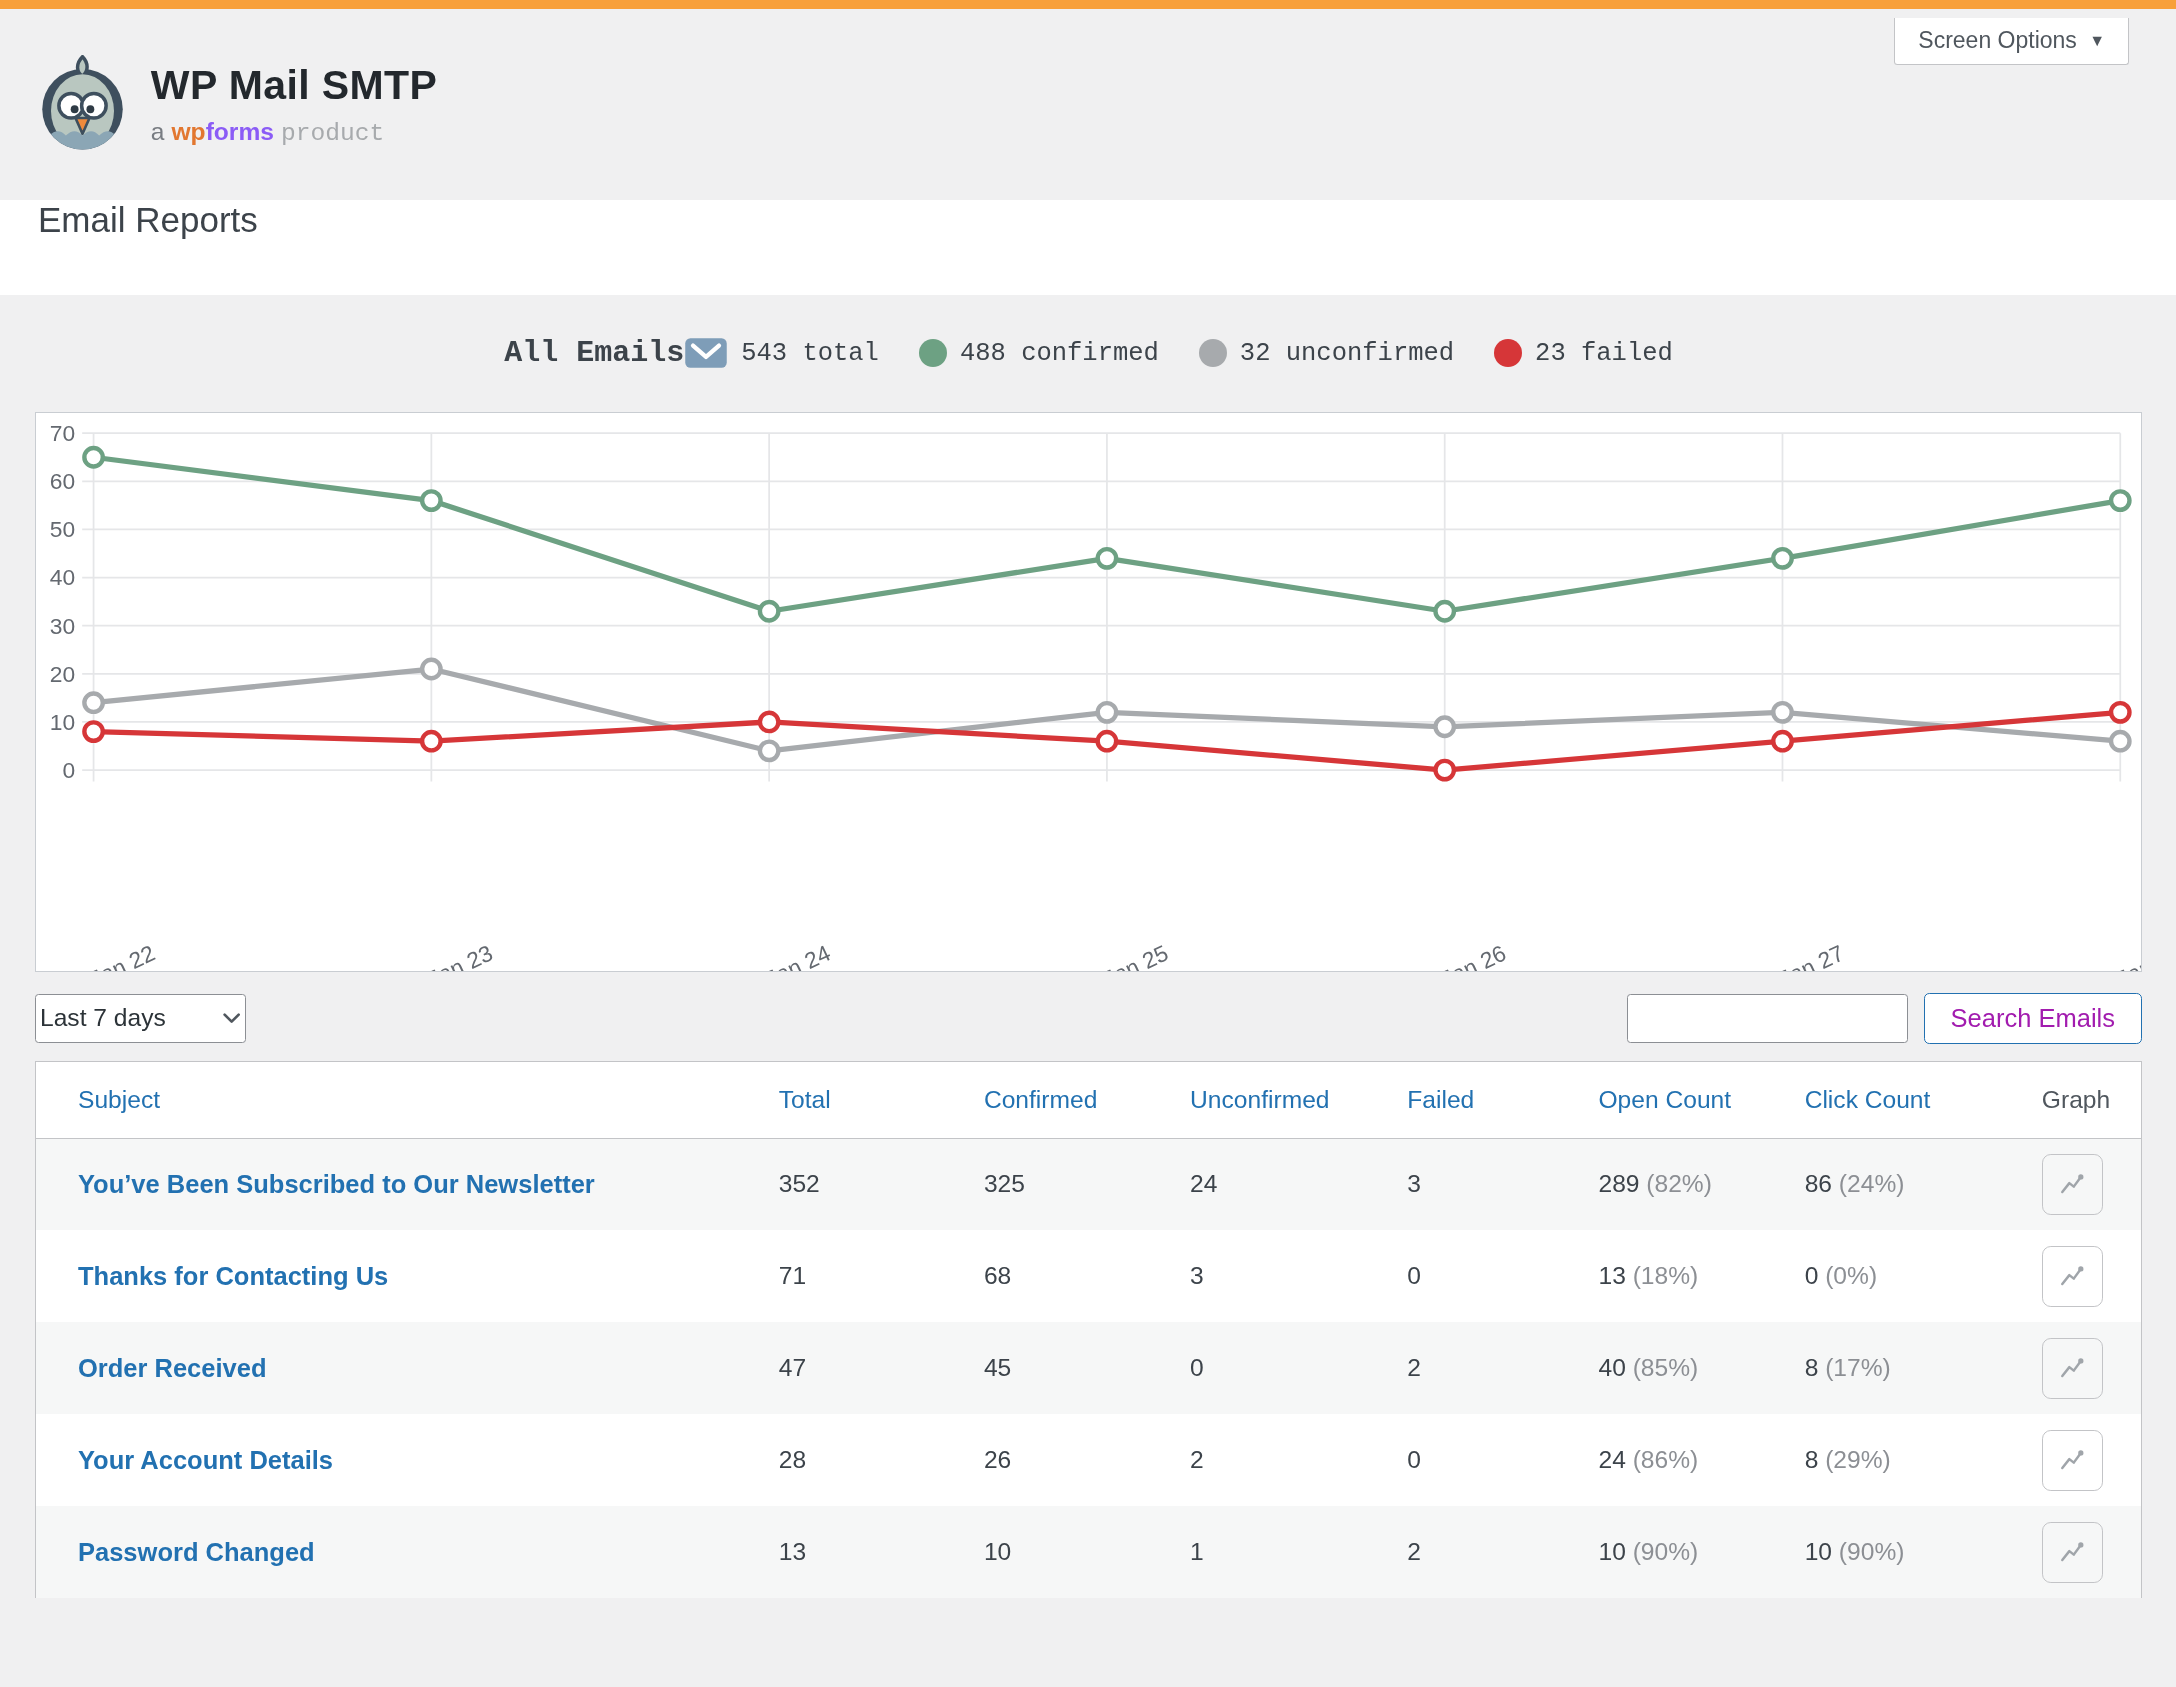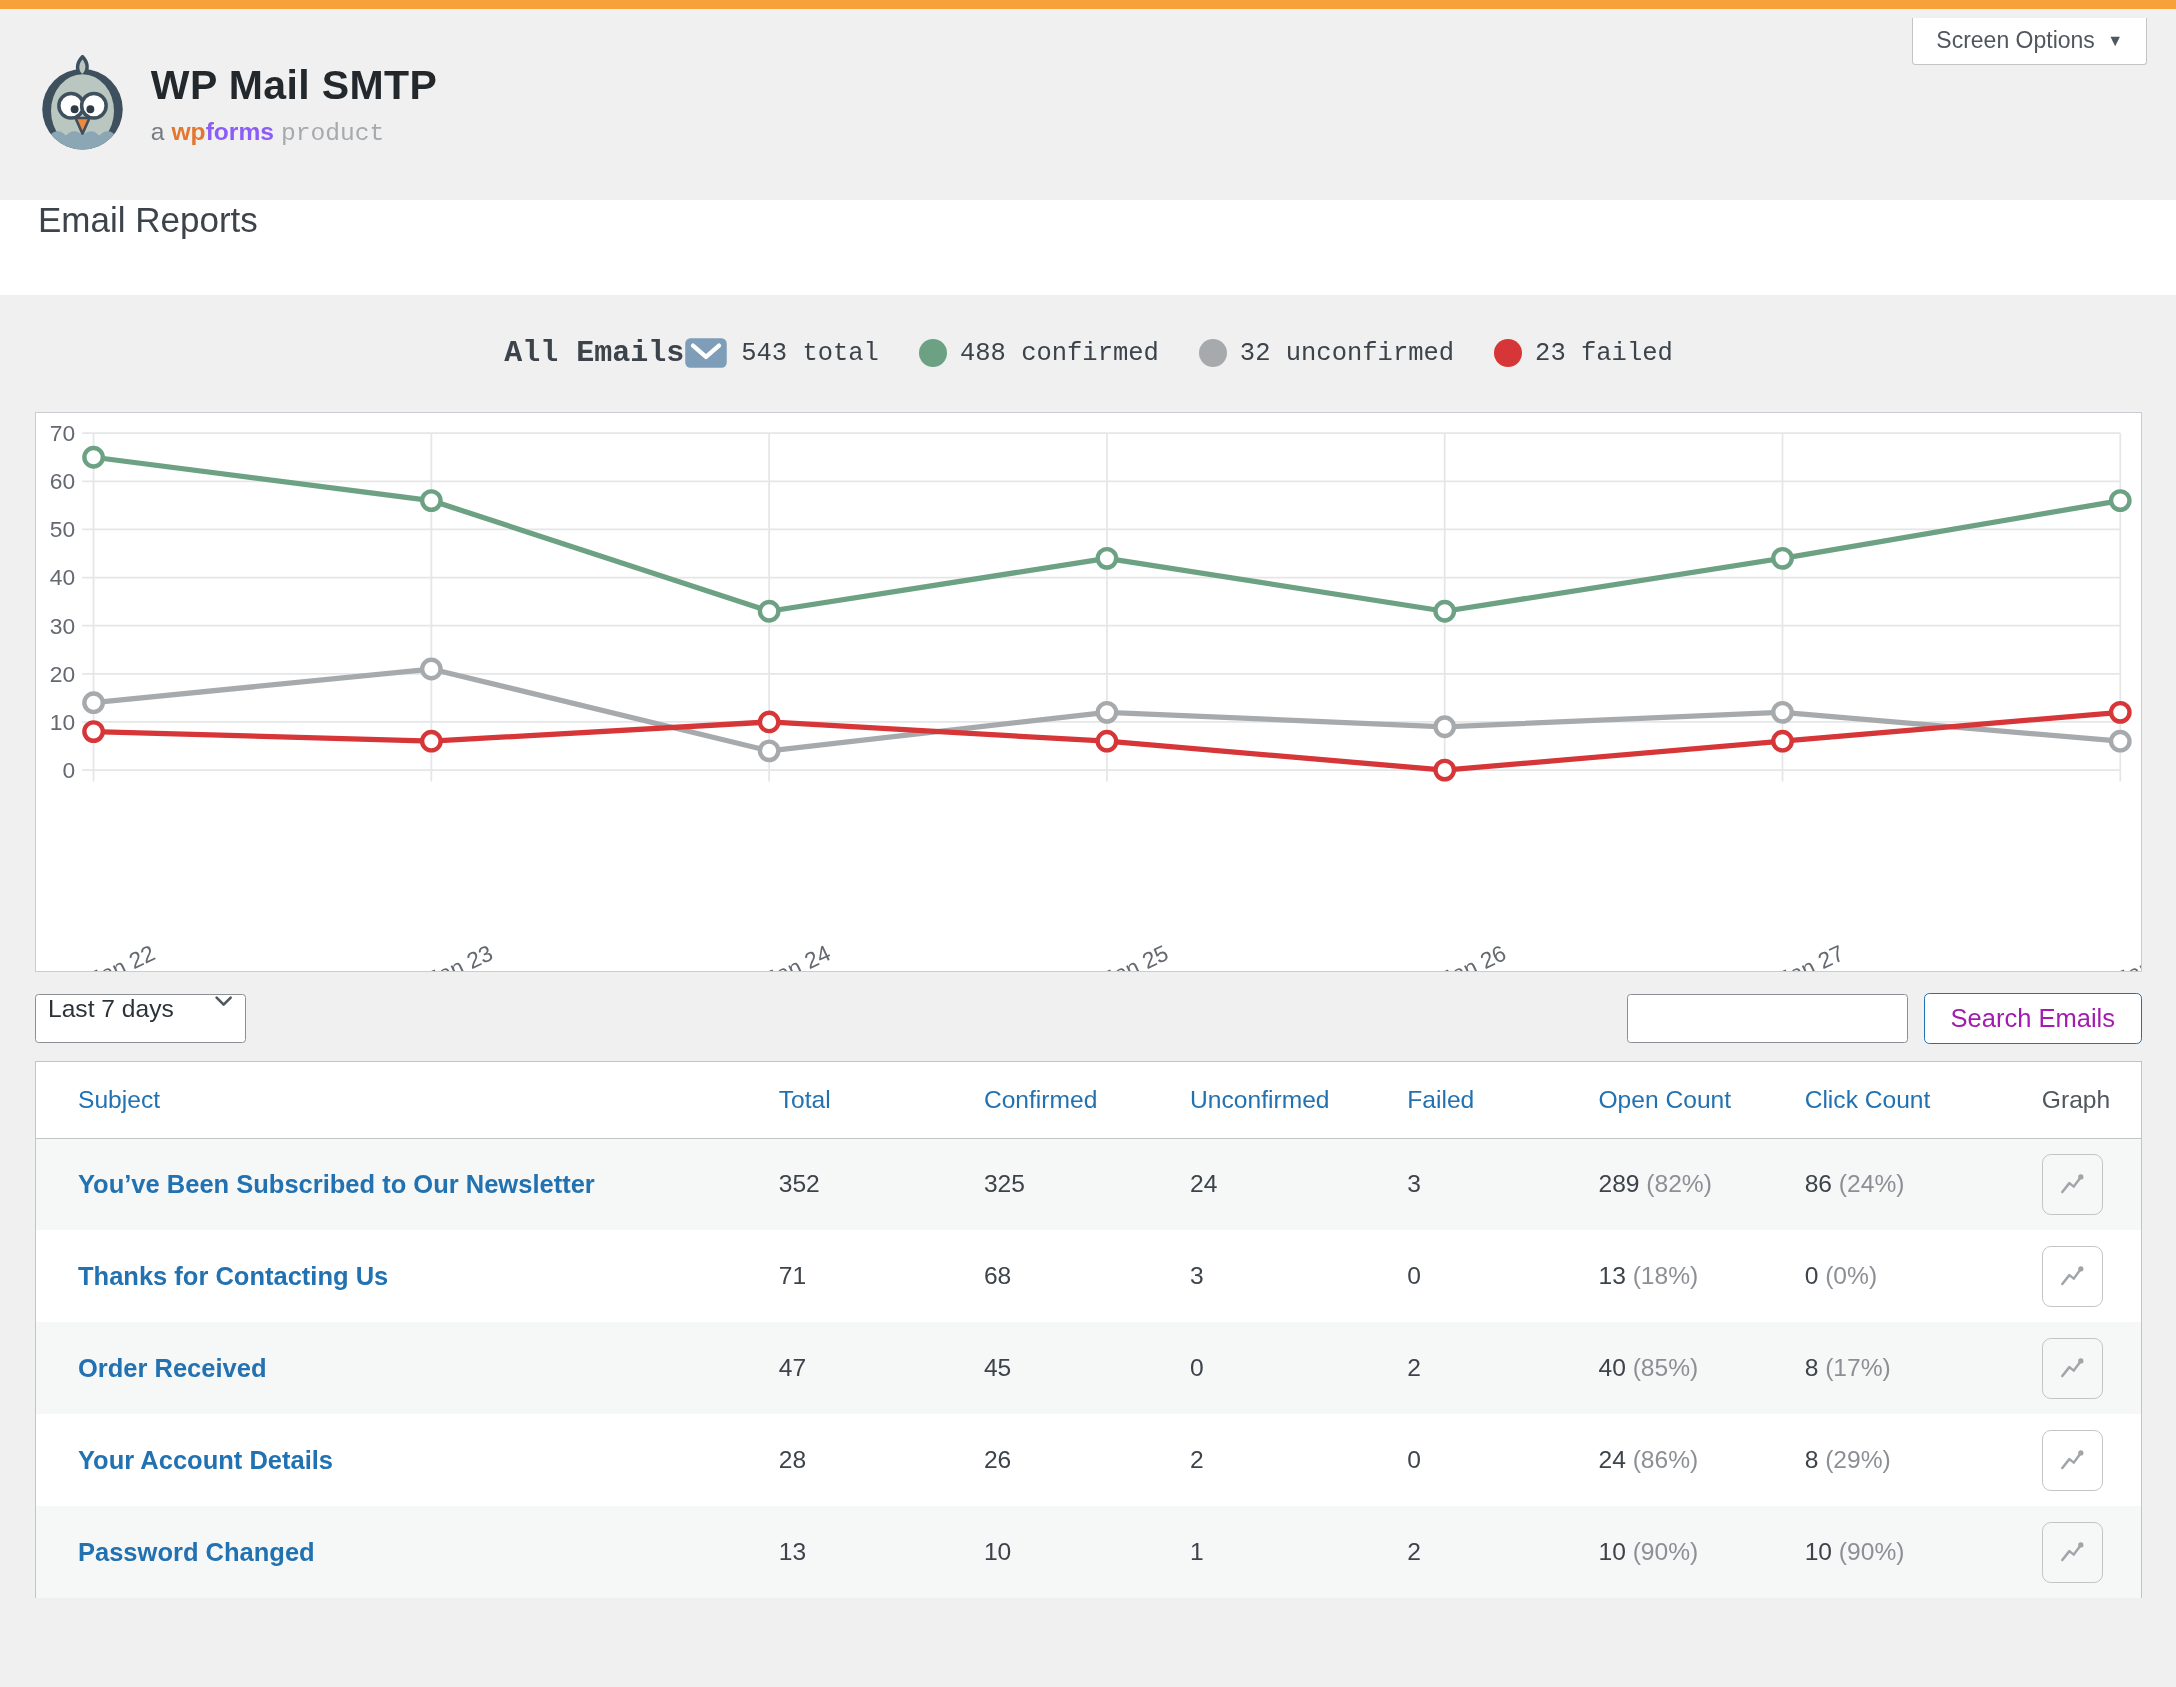--- a/index.html
+++ b/index.html
@@ -18,21 +18,21 @@
   }
   .logo-wrap { width:91px; height:98px; margin-left:1.8px; }
   .brand { margin-left:23px; }
   .app-title { font-size:41px; font-weight:700; color:#23282d; letter-spacing:0.4px; }
   .tagline { margin-top:8.8px; font-size:24.6px; }
   .tag-a { color:#787c82; margin-right:7px; }
   .tag-wp { color:#e27730; font-weight:700; }
   .tag-forms { color:#8b5cf6; font-weight:700; }
   .tag-product { color:#a7aaad; margin-left:7px;font-family:Liberation Mono, monospace; }
   .screen-options {
-    position:absolute; top:8.8px; right:30px; height:47px;
+    position:absolute; top:8.8px; right:48px; height:47px;
     background:#fff; border:0.9px solid #c3c4c7; border-top:none;
     border-radius:0 0 3.5px 3.5px; padding:0 23px; font-size:23px; color:#50575e;
     display:flex; align-items:center; gap:12.3px; cursor:pointer;
     font-family:"Liberation Sans", sans-serif;
   }
   .screen-options .caret { font-size:16px; color:#50575e; }
 
   
   .title-band { background:#fff; height:95px; display:flex; padding:0 38px; }
   .title-band h1 { margin:0; font-size:35px; font-weight:400; color:#3c434a; }
@@ -48,21 +48,21 @@
 
   
   .chart-card { background:#fff; border:0.9px solid #c9cdd2; height:560px; }
   #chart { display:block; }
   #chart text { font-family:"Liberation Sans", sans-serif; }
 
   
   .filter-row { margin-top:22px; height:49px; display:flex; align-items:center; justify-content:space-between; }
   .select {
     width:211px; height:49px; background:#fff; border:0.9px solid #8c8f94; border-radius:3.5px;
-    display:flex; align-items:flex-start; justify-content:space-between; padding:0 12px;
+    display:flex; align-items:center; justify-content:space-between; padding:0 4px;
     font-size:24.6px; color:#2c3338; cursor:pointer;
   }
   .search-group { display:flex; align-items:center; gap:16px; }
   .search-input {
     width:281px; height:49px; border:0.9px solid #8c8f94; border-radius:3.5px;
     background:#fff; font-size:24.6px; padding:0 12.3px; font-family:"Liberation Sans", sans-serif;
   }
   .search-btn {
     height:51px; padding:0 26px; background:#fff; border:1.8px solid #2271b1; border-radius:5.3px;
     color:#a21caf; font-size:25.5px; cursor:pointer; font-family:"Liberation Sans", sans-serif;

